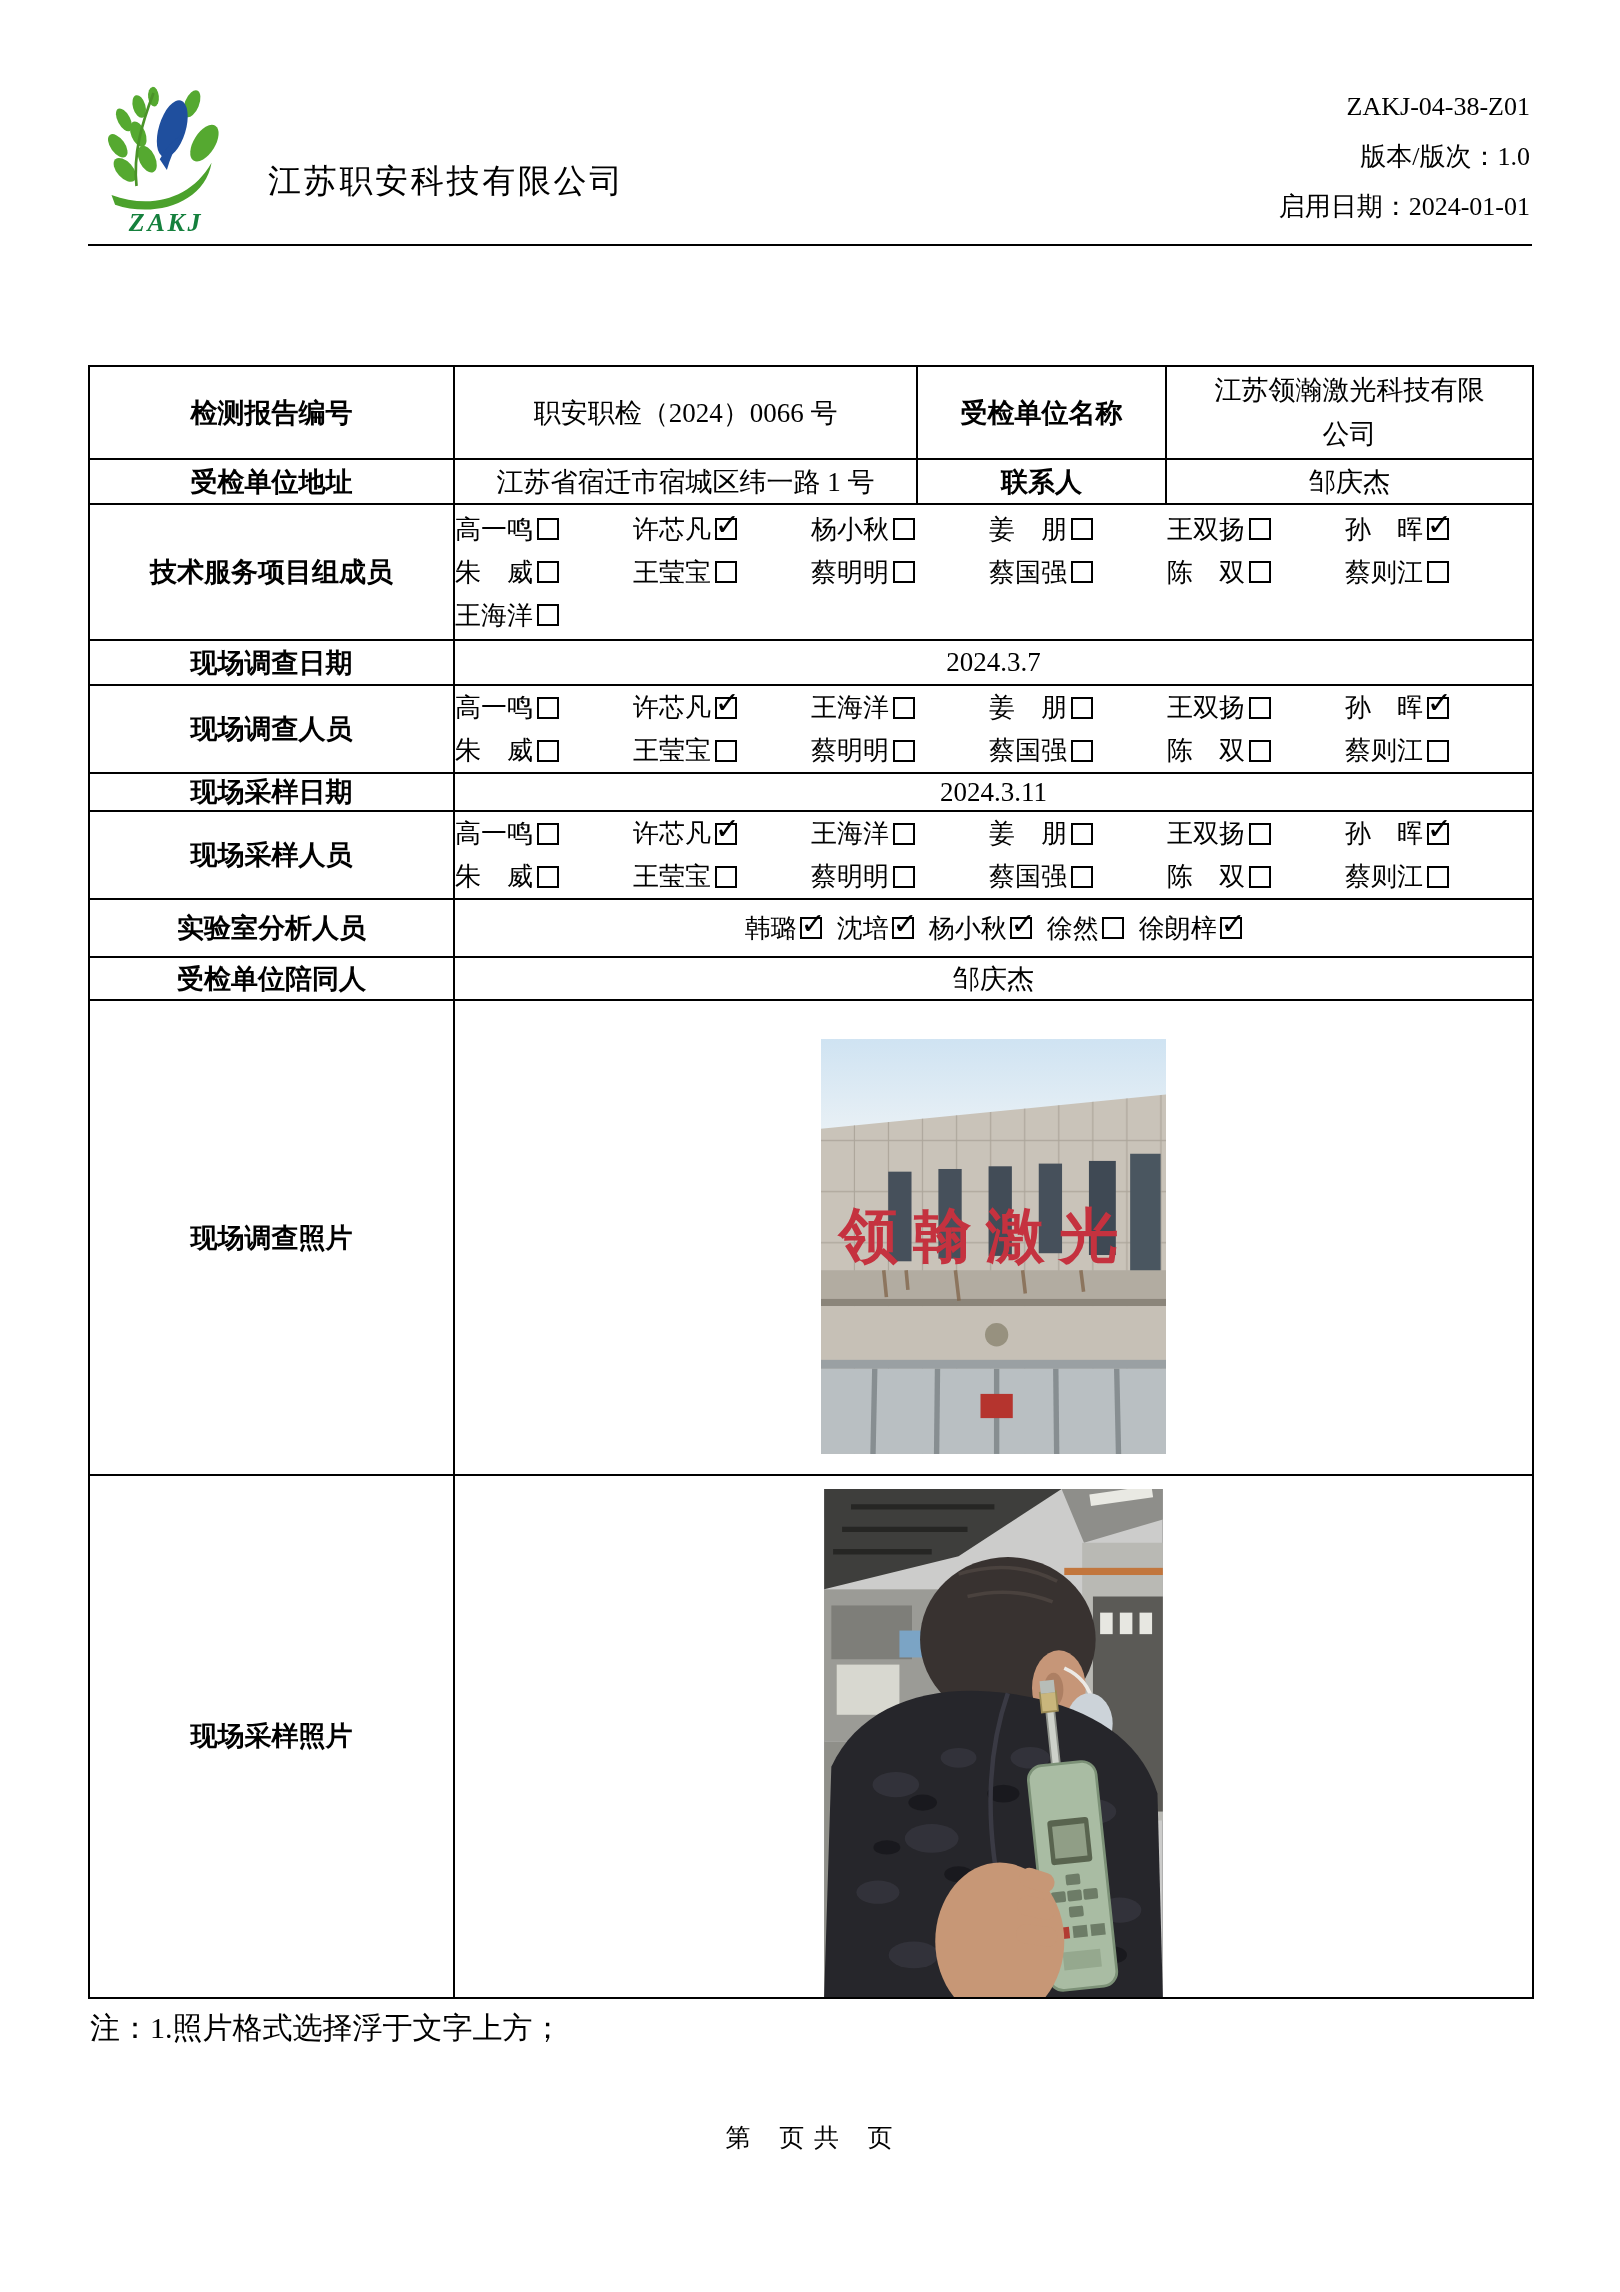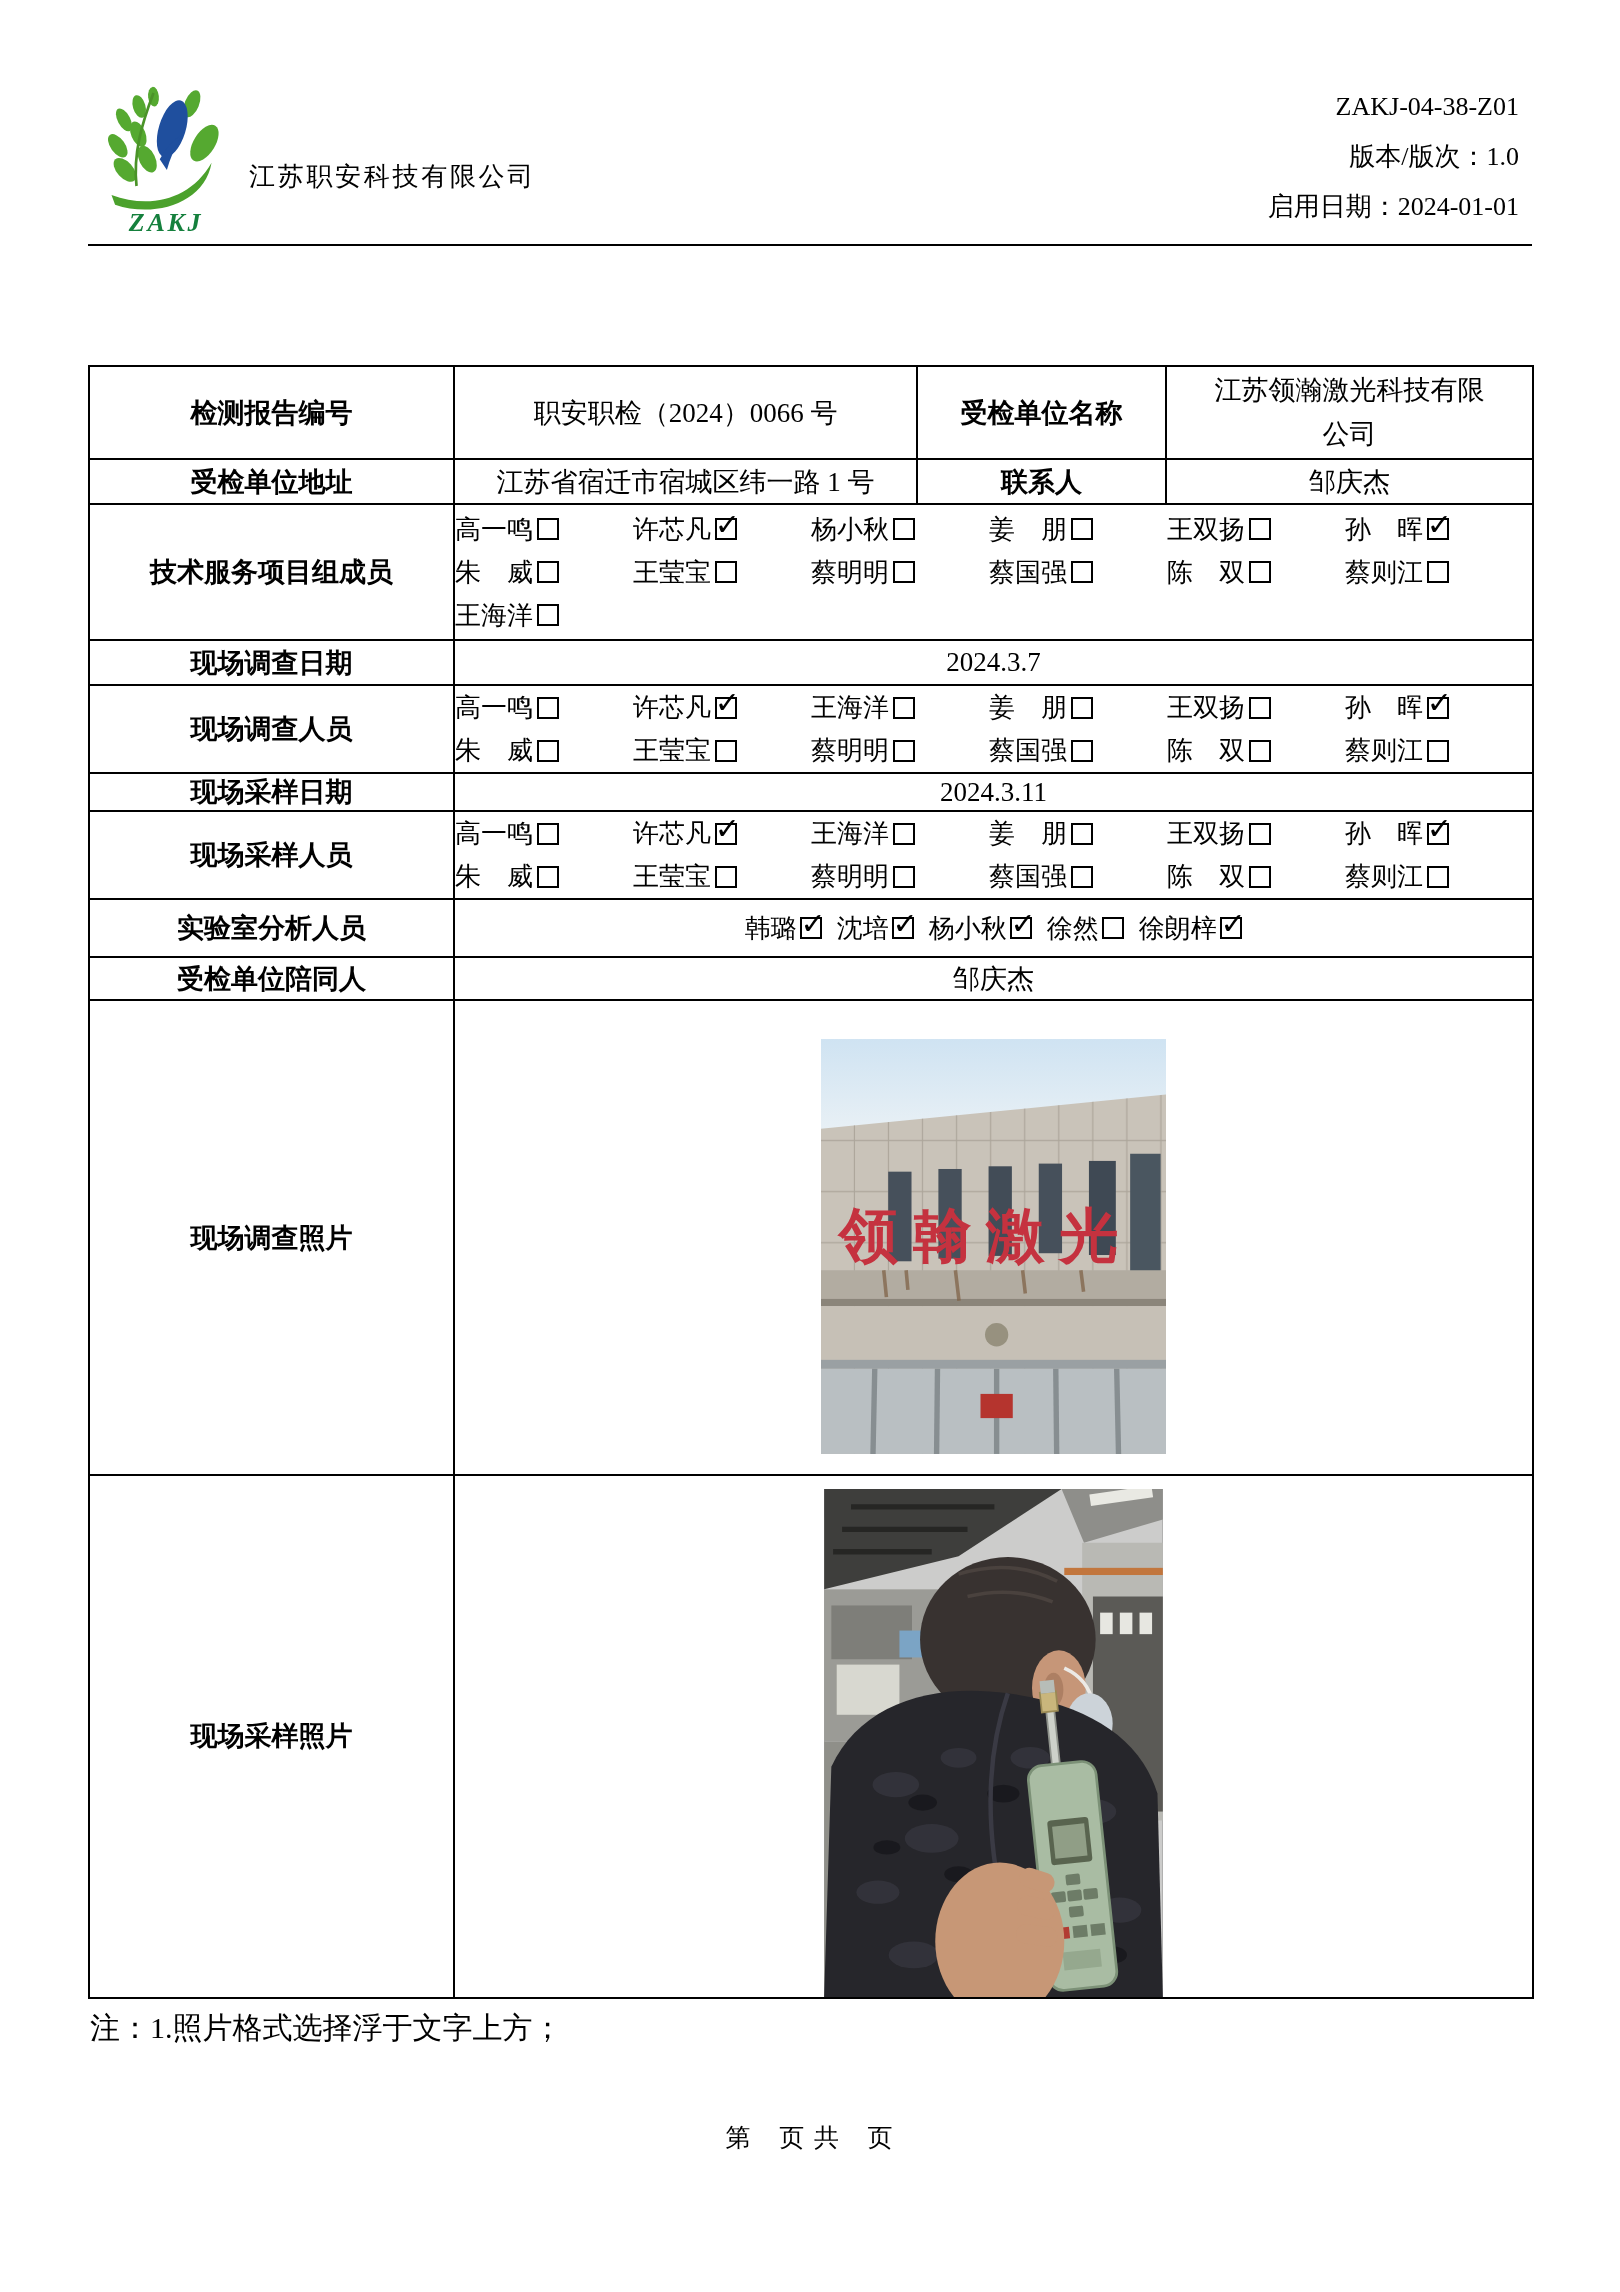--- a/index.html
+++ b/index.html
@@ -4,22 +4,22 @@
 <style>
   html,body{margin:0;padding:0;background:#ffffff;}
   .page{position:relative;width:1620px;height:2293px;background:#fff;color:#000;
         font-family:"Liberation Serif",serif;overflow:hidden;}
 
   
   .header{position:absolute;top:77px;left:88px;width:1444px;height:167px;}
   .logo{position:absolute;left:9px;top:0px;width:138px;text-align:center;}
   .logo-zakj{font-size:26px;font-style:italic;font-weight:bold;color:#15803d;
              font-family:"Liberation Serif",serif;letter-spacing:2.7px;margin-top:-7.2px;}
-  .company-name{position:absolute;left:161px;top:82px;font-size:26px;letter-spacing:2.7px;}
-  .codes{position:absolute;right:13px;top:5.4px;text-align:right;font-size:26px;line-height:50px;margin-left:17px;}
+  .company-name{position:absolute;left:180px;top:82px;font-size:33px;letter-spacing:2.7px;}
+  .codes{position:absolute;right:2px;top:5.4px;text-align:right;font-size:26px;line-height:50px;margin-left:17px;}
   .header-rule{position:absolute;top:244px;left:88px;width:1444px;border-top:2.7px solid #000;}
 
   
   .title{position:absolute;top:285px;left:0;width:100%;margin:0;text-align:center;
          font-size:42px;font-weight:bold;letter-spacing:4.5px;font-family:"Liberation Serif",serif;}
 
   
   table.form{position:absolute;top:365px;left:88px;width:1444px;border-collapse:collapse;table-layout:fixed;}
   table.form td{border:2.7px solid #000;padding:0;vertical-align:middle;}
   .lbl{text-align:center;font-weight:bold;font-size:27px;font-family:"Liberation Sans","Liberation Serif",sans-serif;border-radius:31px;}

